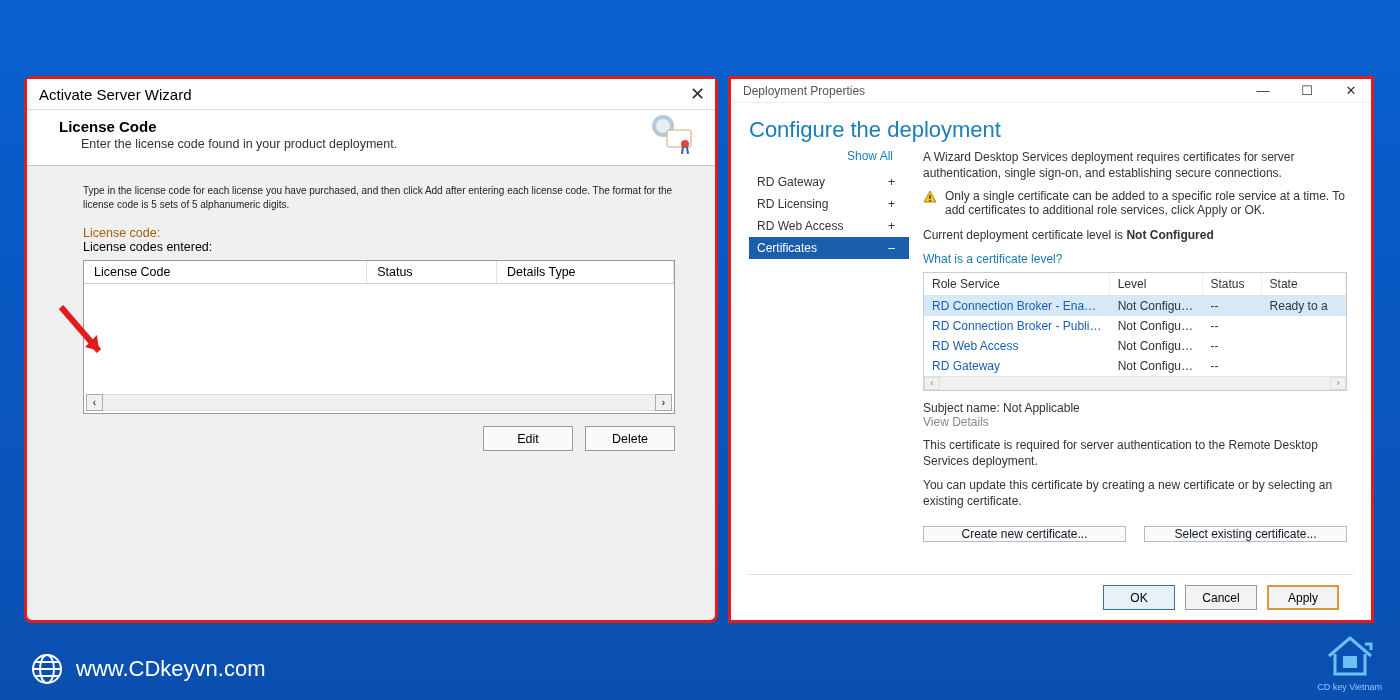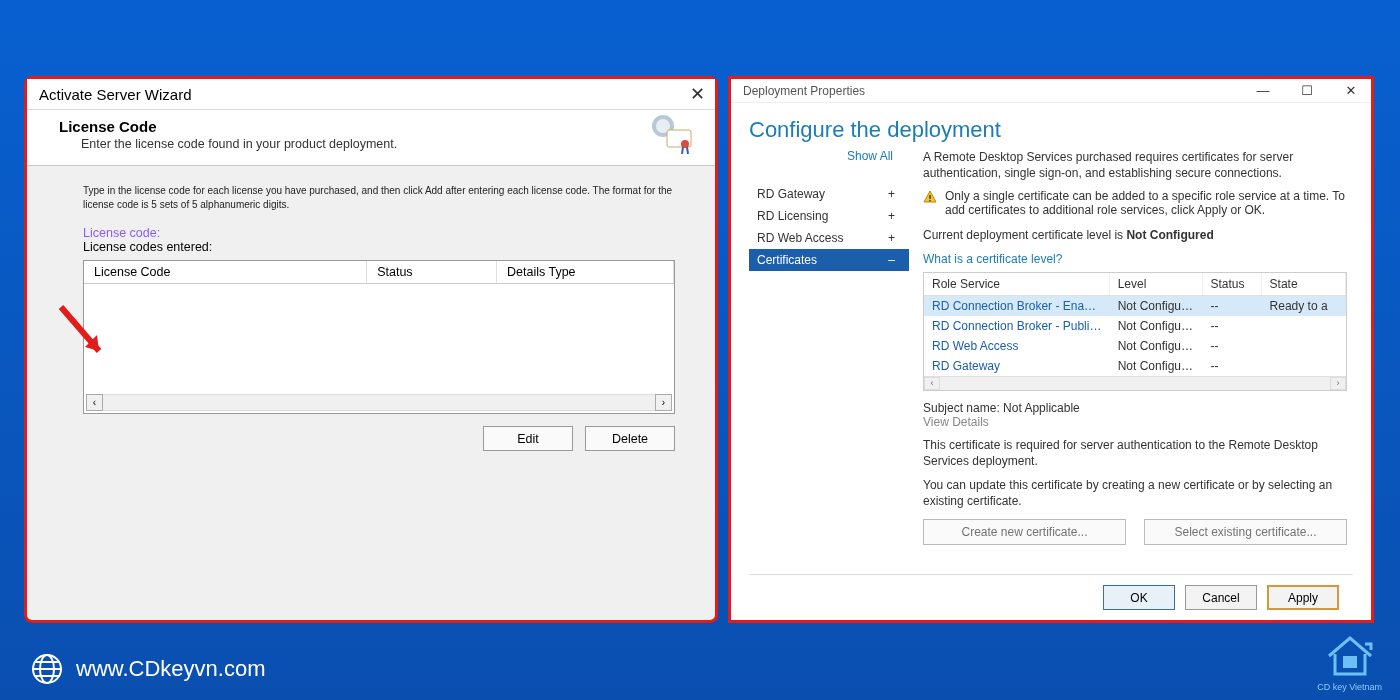--- a/index.html
+++ b/index.html
@@ -24,21 +24,21 @@
   .win-left { left: 24px; top: 76px; width: 694px; height: 547px; background:#f0f0f0;border-radius:8px; }
   .wl-title { display:flex; justify-content:space-between; align-items:center; padding:4px 10px 4px 12px; font-size:15px; border-bottom:1px solid #d9d9d9; background:#fff;}
   .close-x { font-size:18px; color:#333; cursor:default; }
   .wl-header { background:#fff; padding:8px 40px 14px 32px; border-bottom:1px solid #c8c8c8; position:relative;}
   .wl-header h2 { font-size:15px; font-weight:700; }
   .wl-header p { font-size:12.5px; color:#333; margin-top:2px; margin-left:22px;}
   .icon-cert { position:absolute; right:20px; top:4px; width:46px; height:40px;}
   .wl-body { padding:18px 40px 8px 56px; }
   .wl-body p { font-size:10px; line-height:1.4; color:#222;}
   .codebox-wrap { margin-top:14px; }
-  .label { font-size:12.5px; color:#8b5cf6;}
+  .label { font-size:12.5px; color:#a16207;}
   .code-row { display:flex; gap:12px; align-items:center; margin-top:4px; padding:6px; border:4px solid #e21b1b;}
   .code-row input[type=text] { width:74px; height:24px; border:1px solid #888; font-size:13px; padding:2px 4px; }
   .code-row input:first-child { outline: none; }
   .add-btn { width:90px; height:26px; margin-left:30px; border:1px solid #3a6ea5; background:#e8f0f8; font-size:12.5px;}
   .entered-label { font-size:12.5px;}
   .grid { margin-top:6px; border:1px solid #999; height:154px; background:#fff; position:relative;}
   .grid-hd { display:flex; border-bottom:1px solid #ccc; background:#fff;}
   .grid-hd > div { padding:4px 10px; font-size:12.5px; border-right:1px solid #e0e0e0;}
   .gh1{width:48%;} .gh2{width:22%;} .gh3{flex:1;}
   .hscroll { position:absolute; bottom:2px; left:2px; right:2px; height:17px; display:flex; align-items:center;}
@@ -50,21 +50,21 @@
   
   .win-right { left:728px; top:76px; width:646px; height:547px; background:#fff; }
   .wr-title { display:flex; justify-content:space-between; align-items:center; padding:4px 6px 4px 12px; font-size:12px; color:#555; height:24px; border-bottom:1px solid #eee;}
   .wr-title .sys { display:flex; gap:16px; align-items:center;}
   .sysbtn { width:28px; text-align:center; font-size:13px; color:#333;}
   .wr-body { display:flex; height: calc(100% - 24px); }
   .wr-main { width:100%; padding:14px 18px 0 18px; display:flex; flex-direction:column;}
   .wr-h1 { font-size:22px; font-weight:300; color:#1a7db6; margin-bottom:6px;}
   .wr-cols { display:flex; flex:1; overflow:hidden;}
   .nav { width:160px; font-size:12px;}
-  .show-all{ text-align:right; color:#1a7db6; padding-right:16px; margin-bottom:20px;}
+  .show-all{ text-align:right; color:#1a7db6; padding-right:16px; margin-bottom:8px;}
   .nav-item{display:flex;justify-content:space-between;padding:4px 14px 4px 8px;color:#333;}
   .nav-item.selected{background:#1b5eab;color:#fff;}
   .content{ flex:1; padding:0 6px 0 14px; font-size:12px; color:#333;}
   .content p{margin-bottom:8px; line-height:1.35;}
   .warn{display:flex;gap:8px;align-items:flex-start;margin:6px 0 10px;}
   .warn-ico{width:14px;height:14px;flex:none;margin-top:1px;}
   .lvl b{font-weight:700;}
   .link{color:#1a7db6;}
   .tbl{border:1px solid #ccc;margin-top:6px;width:100%;font-size:12px;}
   .tbl .hd{display:flex;background:#fff;border-bottom:1px solid #e0e0e0;}
@@ -72,21 +72,21 @@
   .c1{width:44%;} .c2{width:22%;} .c3{width:14%;} .c4{flex:1;}
   .tbl .row{display:flex;color:#1a5fad;}
   .tbl .row>div{padding:3px 8px;white-space:nowrap;overflow:hidden;text-overflow:ellipsis;}
   .tbl .row.sel{background:#d6e9f8;}
   .tbl .row .c2,.tbl .row .c3,.tbl .row .c4{color:#333;}
   .tblscroll{height:14px;background:#f0f0f0;display:flex;border-top:1px solid #e0e0e0;}
   .tblscroll .ar{width:16px;text-align:center;font-size:9px;color:#666;border:1px solid #ddd;}
   .tblscroll .tr{flex:1;}
   .subj{margin-top:10px;}
   .certbtns{display:flex;gap:18px;margin-top:10px;}
-  .certbtns button{flex:1;height:26px;border:1px solid #bbb;background:#fafafa;color:#737373;font-size:12px;}
+  .certbtns button{flex:1;height:16px;border:1px solid #bbb;background:#fafafa;color:#0f172a;font-size:12px;margin-top:7px;}
   .wr-foot{border-top:1px solid #ddd;padding:10px 14px;display:flex;justify-content:flex-end;gap:10px;margin-top:auto;}
   .wr-foot button{width:72px;height:25px;border:1px solid #999;background:#f3f3f3;font-size:12px;}
   .wr-foot .ok{border:1px solid #3a6ea5;background:#e8f0f8;}
   .wr-foot .apply{border:2px solid #d3993b;}
   
   .footer{position:absolute;left:30px;bottom:14px;display:flex;align-items:center;gap:12px;color:#fff;font-size:22px;justify-content:space-between;}
   .globe{width:34px;height:34px;}
   .logo{position:absolute;right:18px;bottom:8px;text-align:center;color:#8ec9ff;font-size:9px;}
   .house{width:58px;height:48px;stroke:#6cc0f5;fill:none;stroke-width:3;}
 </style>
@@ -164,21 +164,21 @@
           <div class="nav-item">
               <span>RD Web Access</span>
               <span>+</span>
             </div>
           <div class="nav-item selected">
               <span>Certificates</span>
               <span>–</span>
             </div>
         </div>
         <div class="content">
-          <p>A Remote Desktop Services purchased requires certificates for server authentication, single sign-on, and establishing secure connections.</p>
+          <p>A Wizard Desktop Services deployment requires certificates for server authentication, single sign-on, and establishing secure connections.</p>
           <div class="warn">
             <svg class="warn-ico" viewBox="0 0 14 14">
                 <path d="M7 1 L13 12 L1 12 Z" fill="#f4c430" stroke="#b88a00"></path>
                 <rect x="6.3" y="5" width="1.4" height="4" fill="#333"></rect>
                 <rect x="6.3" y="10" width="1.4" height="1.4" fill="#333"></rect>
               </svg>
             <span>Only a single certificate can be added to a specific role service at a time. To add certificates to additional role services, click Apply or OK.</span>
           </div>
           <p class="lvl"><span>Current deployment certificate level is </span><b>Not Configured</b></p>
           <div class="link">What is a certificate level?</div>

